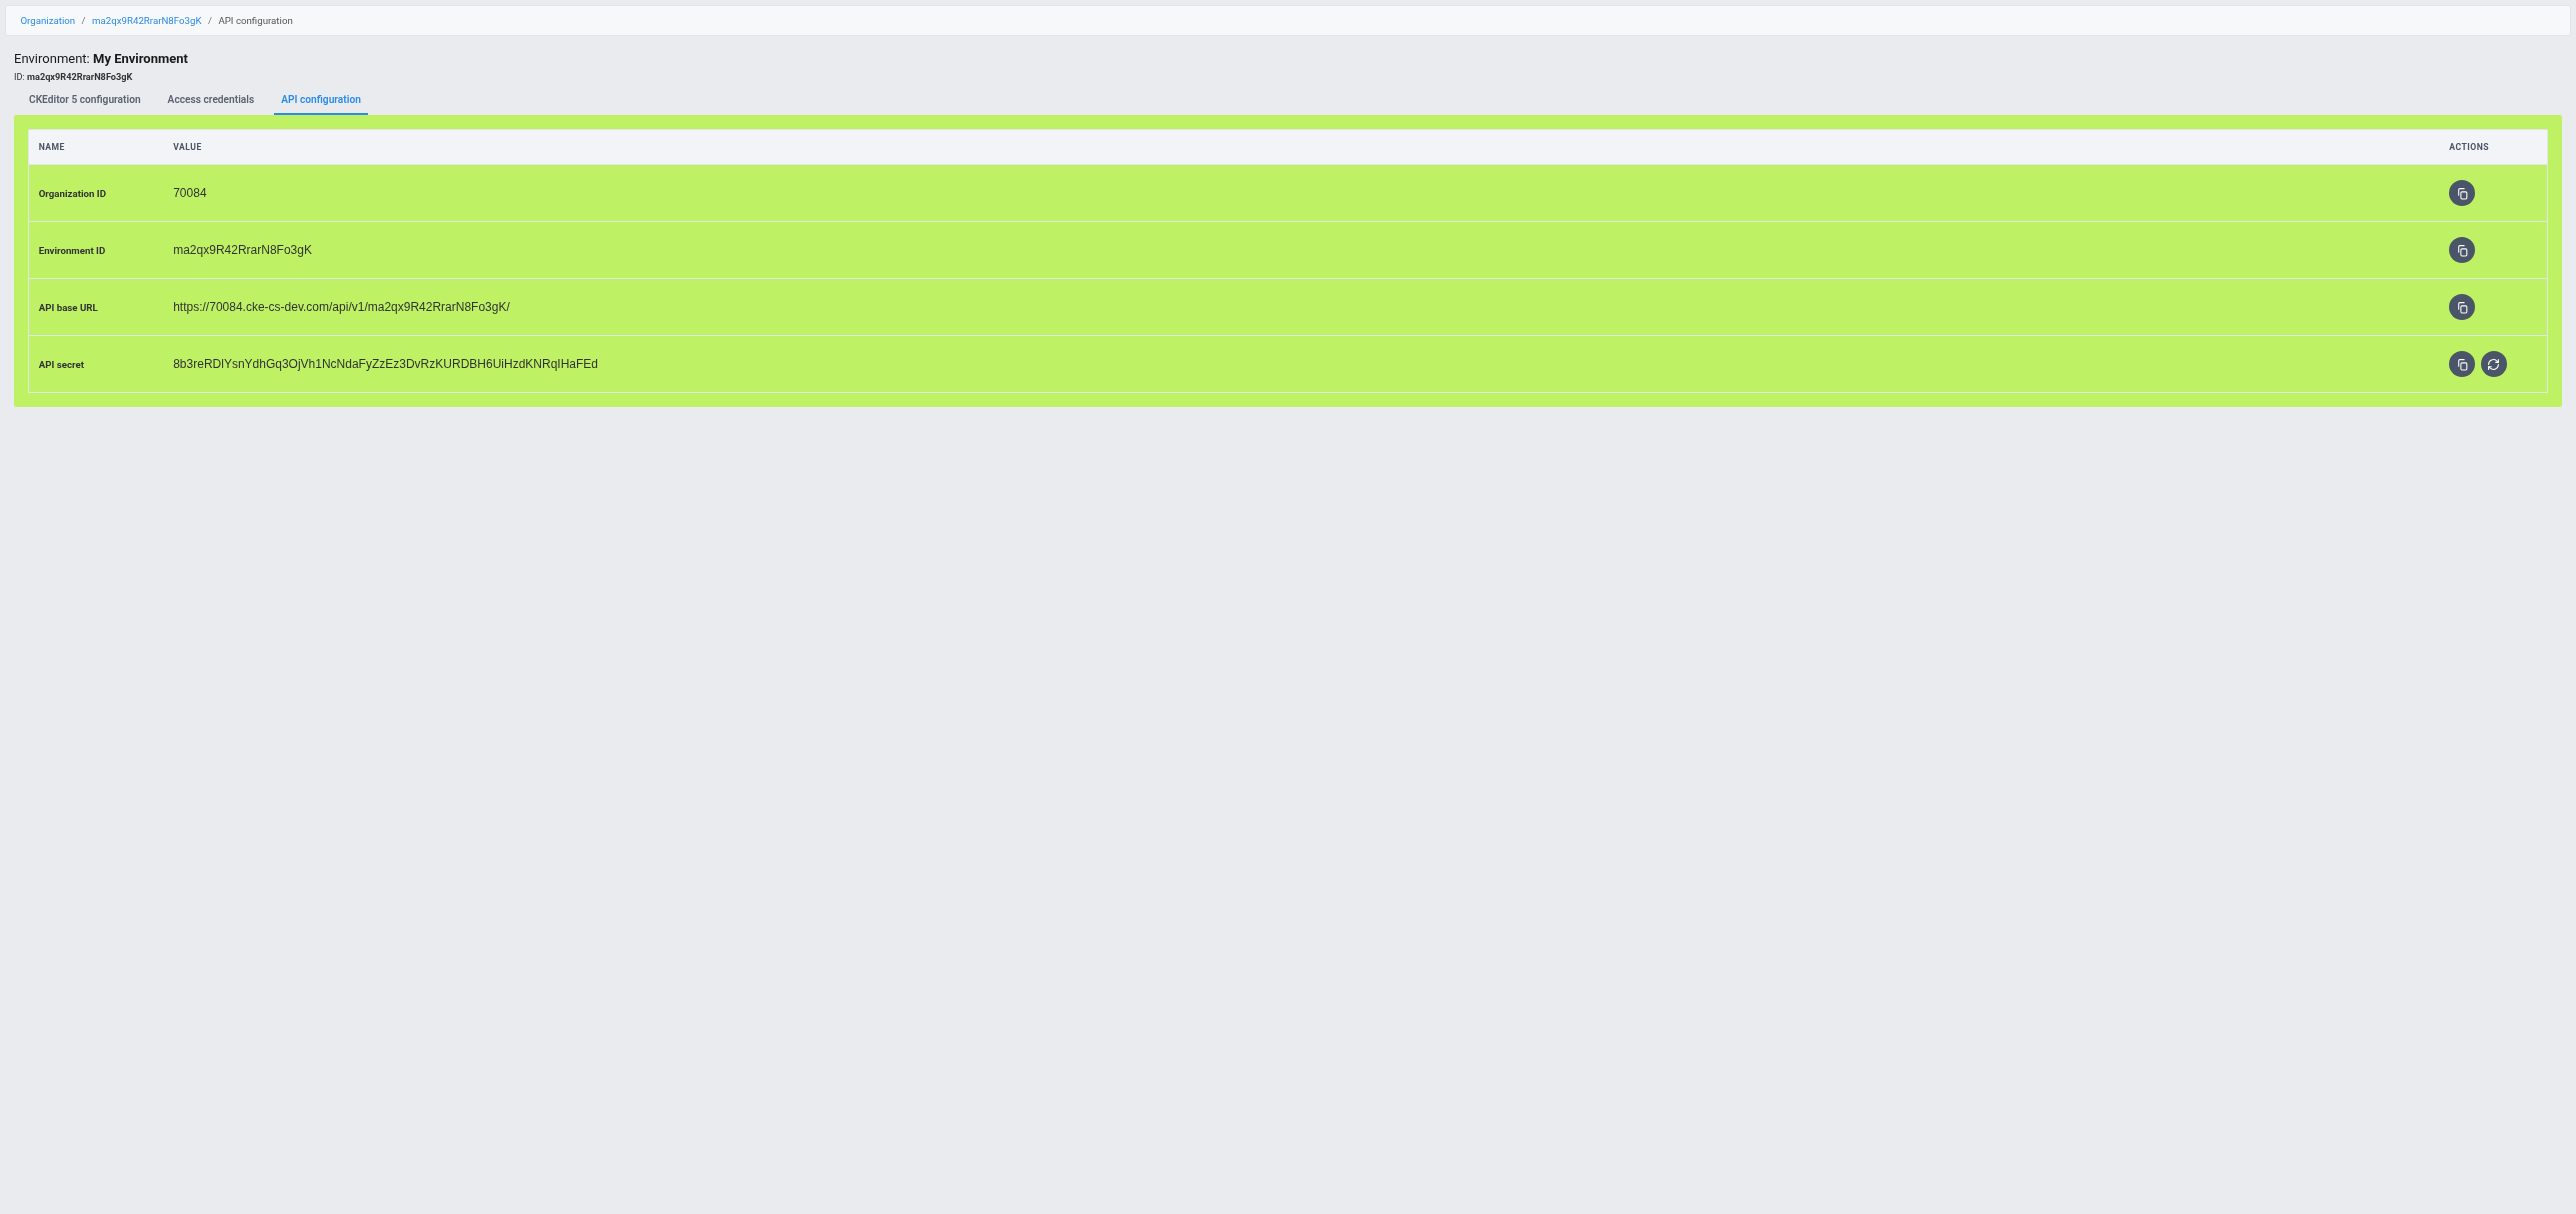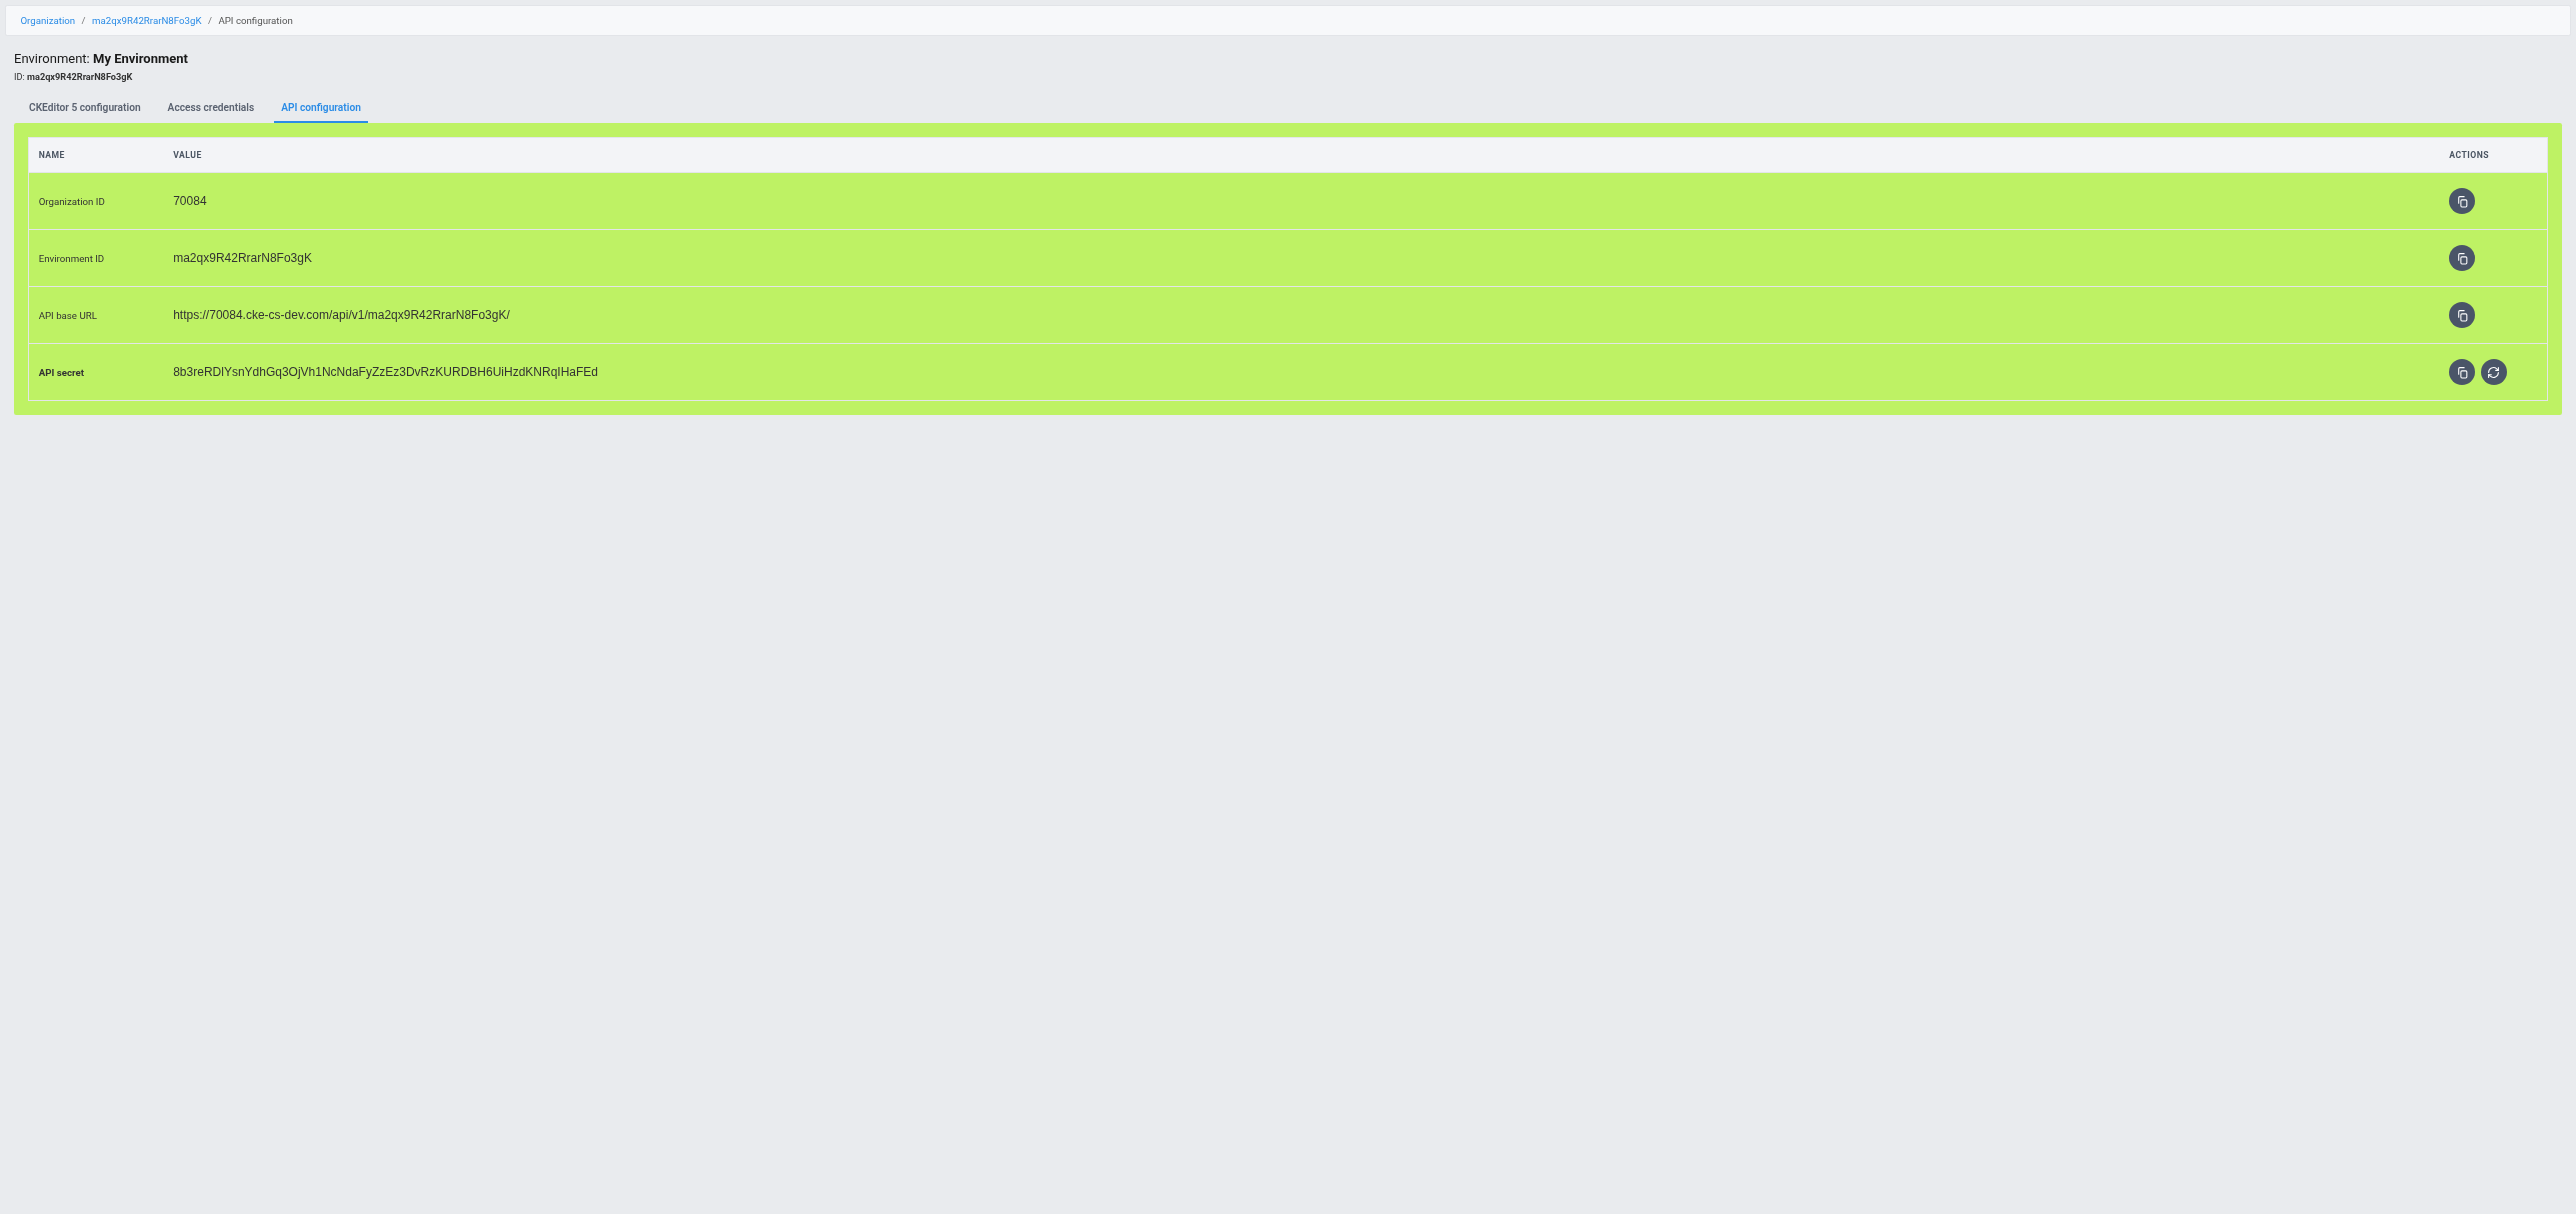--- a/index.html
+++ b/index.html
@@ -42,21 +42,21 @@
     font-weight: 400;
     color: #1a1a1a;
     margin-bottom: 5.4px;
   }
   h1.title .bold {
     font-weight: 700;
   }
   .env-id {
     font-size: 9.2px;
     color: #333;
-    margin-bottom: 12px;
+    margin-bottom: 4px;
   }
   .env-id .label {
     font-weight: 400;
   }
   .env-id .value {
     font-weight: 700;
   }
   .tabs {
     display: flex;
     gap: 12px;
@@ -100,20 +100,21 @@
     border-bottom: 0.5px solid #e3e5e9;
     font-size: 9.7px;
     color: #333;
     vertical-align: middle;
   }
   table.config tr:last-child td {
     border-bottom: none;
   }
   table.config td.name {
     width: 135px;
+    font-weight: bold;
   }
   table.config td.name.bold {
     font-weight: 700;
   }
   table.config td.value {
     font-family: Liberation Sans, sans-serif;
     font-size: 12px;
     color: #333;
     margin-top: 36px;
   }

